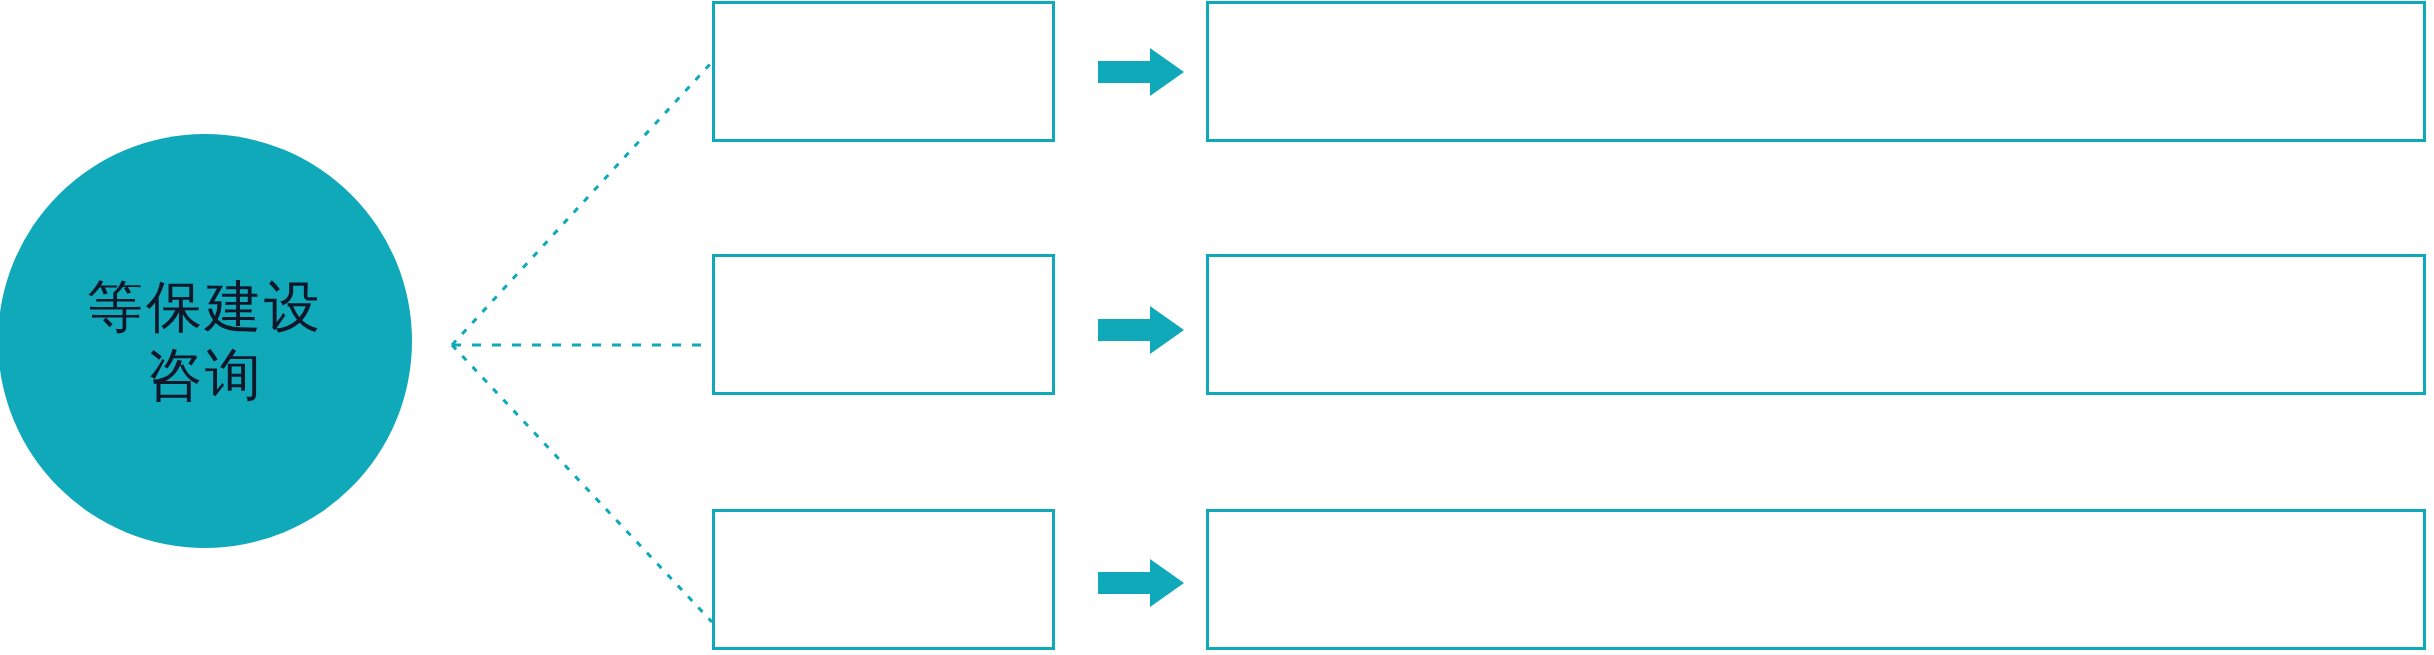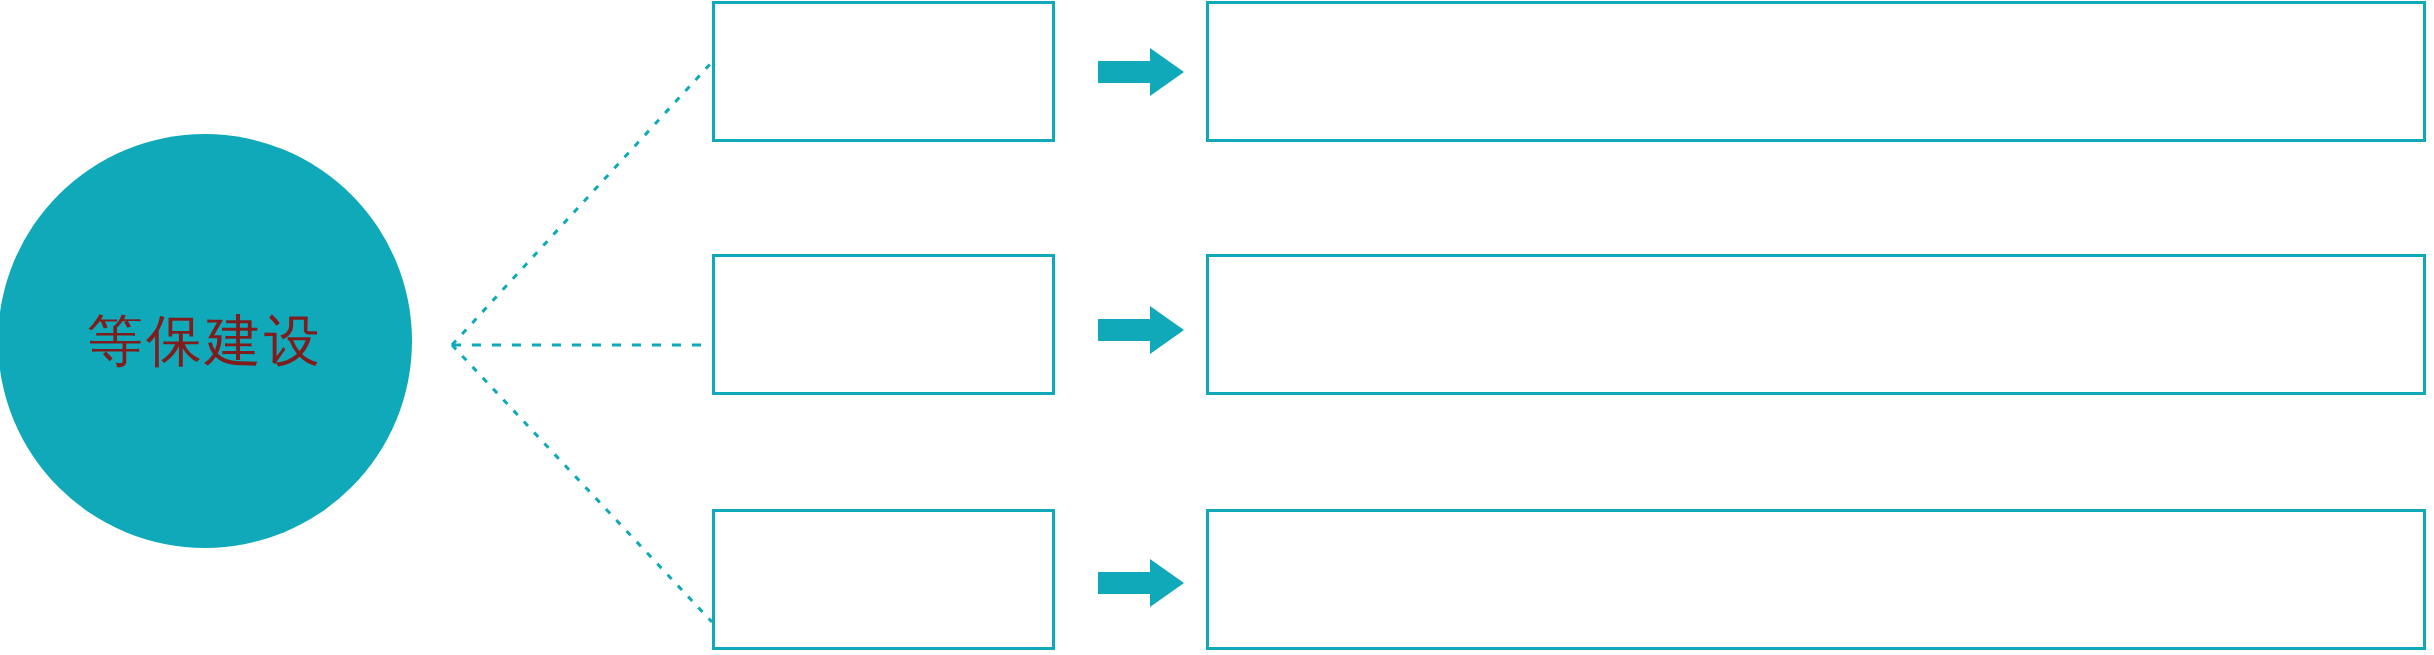--- a/index.html
+++ b/index.html
@@ -29,21 +29,21 @@
     height: 414px;
     border-radius: 50%;
     background: #0FA9BA;
     display: flex;
     flex-direction: column;
     align-items: center;
     justify-content: center;
     box-sizing: border-box;
   }
   .hub-line {
-    color: #7f1d1d;
+    color: #0f172a;
     font-size: 56px;
     line-height: 1.22;
     letter-spacing: 3px;
     font-weight: 400;
     white-space: nowrap;
     text-align: right;
   }
 
   
   .connector-layer {
@@ -116,20 +116,21 @@
   .branch-row.row-2 .flow-arrow { top: 48px; }
   .flow-arrow svg { display: block; width: 100%; height: 100%; }
 </style>
 </head>
 <body>
 
 <div id="diagram-root">
 
   <div class="hub-circle">
     <div class="hub-line">等保建设</div>
+    <div class="hub-line">咨询</div>
   </div>
 
   <svg class="connector-layer" viewBox="0 0 2434 655" preserveAspectRatio="none" xmlns="http://www.w3.org/2000/svg">
     <line x1="452" y1="345" x2="712" y2="62" stroke="#0FA9BA" stroke-width="3" stroke-dasharray="6 9" stroke-linecap="butt"></line>
     <line x1="452" y1="345" x2="712" y2="345" stroke="#0FA9BA" stroke-width="3" stroke-dasharray="9 11" stroke-linecap="butt"></line>
     <line x1="452" y1="345" x2="712" y2="622" stroke="#0FA9BA" stroke-width="3" stroke-dasharray="6 9" stroke-linecap="butt"></line>
   </svg>
 
   <div class="branch-row row-0">
     <div class="label-box"></div>

